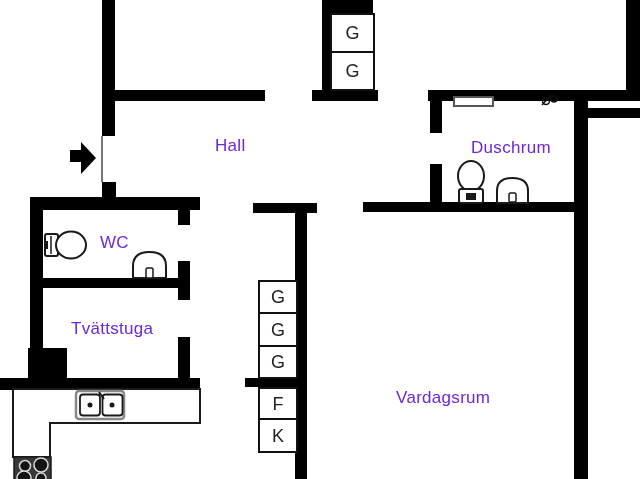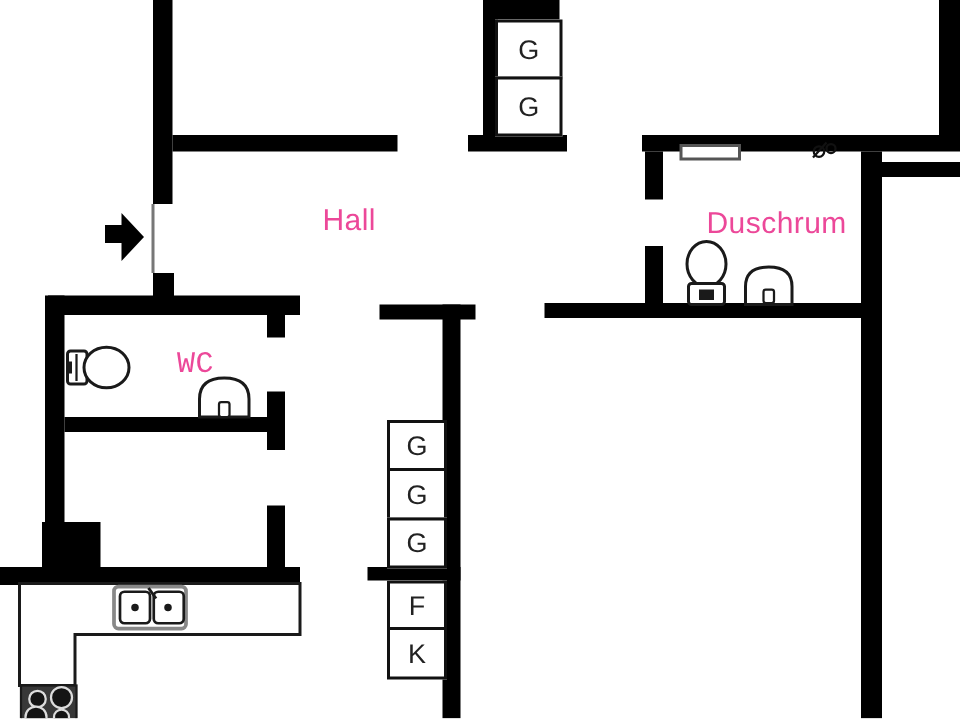--- a/index.html
+++ b/index.html
@@ -3,21 +3,21 @@
 <meta charset="utf-8">
 <style>
   html,body{margin:0;padding:0;background:#fff;}
   #plan{
     position:relative;width:640px;height:479px;background:#fff;overflow:hidden;
     font-family:"Liberation Sans", sans-serif;
   }
   .wall{position:absolute;background:#000;}
   .door-line{position:absolute;background:#777;}
   .room-label{
-    position:absolute;color:#ec4899;font-size:20px;letter-spacing:0.3px;
+    position:absolute;color:#6d28d9;font-size:17px;letter-spacing:0.3px;
     white-space:nowrap;line-height:1;
   }
   .cab{
     position:absolute;box-sizing:border-box;border:2px solid #111;background:#fff;
     display:flex;align-items:center;justify-content:center;
     font-size:18px;color:#222;line-height:1;
   }
   svg.fixtures{position:absolute;left:0;top:0;}
 </style>
 </head>
@@ -69,21 +69,23 @@
   </div>
   <div class="cab" style="left:258px;top:387px;width:40px;height:33px;">
     <span>F</span>
   </div>
   <div class="cab" style="left:258px;top:418px;width:40px;height:35px;">
     <span>K</span>
   </div>
 
   <div class="room-label" style="left:215px;top:137px;">Hall</div>
   <div class="room-label" style="left:471px;top:139px;">Duschrum</div>
-  <div class="room-label" style="left:118px;top:234px;font-family:Liberation Mono, monospace;">WC</div>
+  <div class="room-label" style="left:100px;top:234px;">WC</div>
+  <div class="room-label" style="left:71px;top:320px;">Tvättstuga</div>
+  <div class="room-label" style="left:396px;top:389px;">Vardagsrum</div>
 
   <svg class="fixtures" width="640" height="479" viewBox="0 0 640 479">
 
     <path d="M70 150 L81 150 L81 142 L96 158 L81 174 L81 162 L70 162 Z" fill="#000"></path>
 
     <g fill="#fff" stroke="#1a1a1a">
       <rect x="45" y="234" width="13" height="22" rx="2" stroke-width="2"></rect>
       <rect x="44" y="241" width="4" height="8" fill="#1a1a1a" stroke="none"></rect>
       <line x1="51" y1="236" x2="51" y2="254" stroke-width="1.5"></line>
       <ellipse cx="71" cy="245" rx="15" ry="13.5" stroke-width="2"></ellipse>

